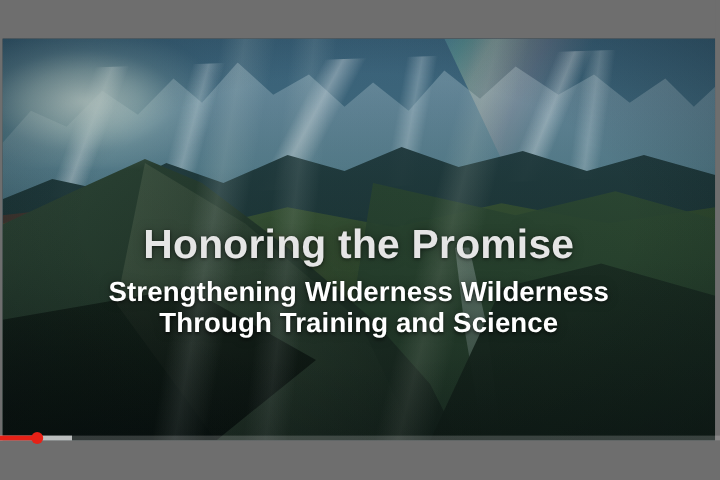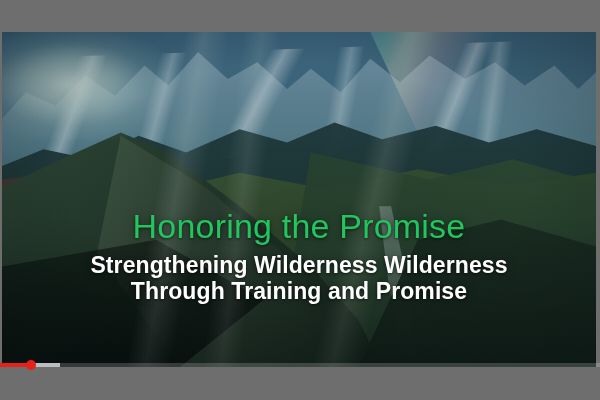--- a/index.html
+++ b/index.html
@@ -121,23 +121,22 @@
   #grade{
     background:
       radial-gradient(ellipse 85% 80% at 50% 45%,rgba(0,0,0,0) 45%,rgba(4,12,14,.45) 100%),
       linear-gradient(180deg,rgba(20,40,50,.10) 0%,rgba(8,20,18,.18) 55%,rgba(4,10,10,.35) 100%);
   }
   #soften{backdrop-filter:blur(.6px);}
 
   
   #caption{position:absolute;left:0;right:0;top:152px;text-align:center;pointer-events:none;}
   #title{
-    font-size:34px;font-weight:normal;color:#22c55e;letter-spacing:.2px;line-height:40px;
+    font-size:34px;font-weight:bold;color:#e5e5e5;letter-spacing:.2px;line-height:40px;
     text-shadow:0 1px 3px rgba(0,0,0,.55),0 0 10px rgba(0,0,0,.35);
-    margin-top:22px;
   }
   #subtitle{
     margin-top:6px;font-size:23px;font-weight:bold;color:#ffffff;line-height:26px;letter-spacing:.1px;
     text-shadow:0 1px 3px rgba(0,0,0,.55),0 0 9px rgba(0,0,0,.35);
   }
 
   
   #bar-top{position:absolute;left:0;top:0;width:600px;height:32px;background:#6e6e6e;}
   #bar-bottom{position:absolute;left:0;top:367px;width:600px;height:33px;background:#6e6e6e;}
   #edge-left{position:absolute;left:0;top:0;width:2px;height:400px;background:#6e6e6e;}
@@ -169,21 +168,21 @@
     <div class="layer" id="fore-left-shadow"></div>
     <div class="layer" id="fog"></div>
     <div class="layer" id="shafts"></div>
     <div class="layer" id="grade"></div>
     <div class="layer" id="soften"></div>
 
     <div id="caption">
       <div id="title">Honoring the Promise</div>
       <div id="subtitle">
         <div>Strengthening Wilderness Wilderness</div>
-        <div>Through Training and Promise</div>
+        <div>Through Training and Science</div>
       </div>
     </div>
   </div>
 
   <div id="bar-top"></div>
   <div id="edge-left"></div>
   <div id="edge-right"></div>
   <div id="bar-bottom"></div>
 
   <div id="progress-bar">

